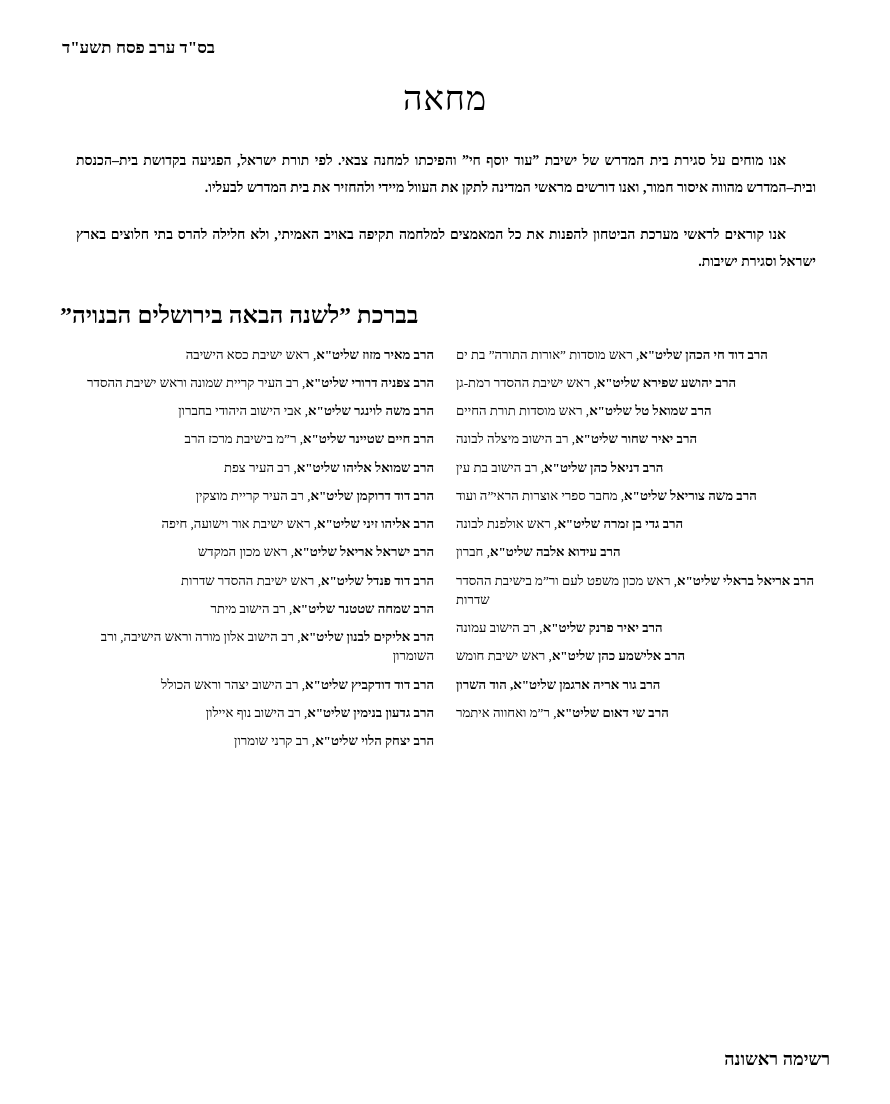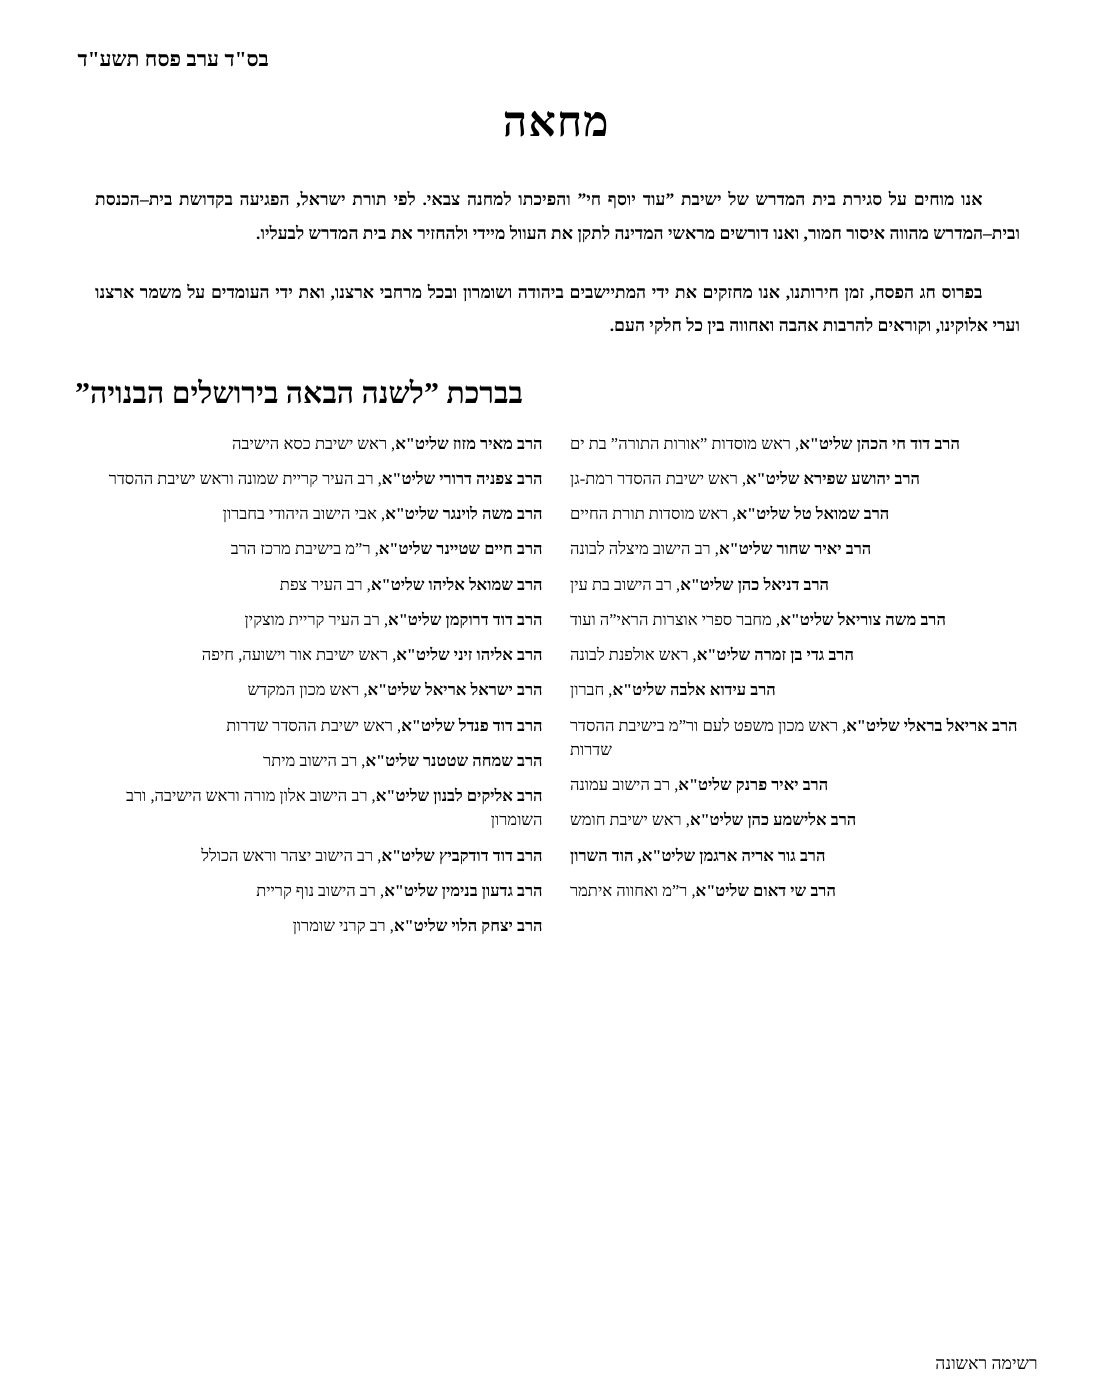--- a/index.html
+++ b/index.html
@@ -27,21 +27,21 @@
     direction: rtl;
     font-size: 17px;
     font-weight: bold;
     letter-spacing: 0px;
     margin: 0 0 0 0;
     padding-left: 2px;
   }
   .title {
     text-align: center;
     font-size: 34px;
-    font-weight: bold;
+    font-weight: normal;
     margin: 22px 0 30px 0;
     letter-spacing: 1px;
   }
   .para {
     font-size: 14px;
     font-weight: bold;
     line-height: 1.92;
     text-align: justify;
     text-align-last: right;
     margin: 0 14px 20px 16px;
@@ -74,36 +74,36 @@
     font-weight: bold;
   }
   .entry .ds {
     font-weight: normal;
   }
   .col-right .entry { text-align: right; }
   .col-left .entry  { text-align: left; }
   .footer {
     position: absolute;
     right: 60px;
-    bottom: 4px;
-    font-size: 14px;
-    font-weight: normal;
+    bottom: 34px;
+    font-size: 18px;
+    font-weight: bold;
   }
 </style>
 </head>
 <body>
 
 <div class="page">
 
   <div class="bsd">בס"ד ערב פסח תשע"ד</div>
 
   <h1 class="title">מחאה</h1>
 
   <p class="para">אנו מוחים על סגירת בית המדרש של ישיבת ”עוד יוסף חי” והפיכתו למחנה צבאי. לפי תורת ישראל, הפגיעה בקדושת בית–הכנסת ובית–המדרש מהווה איסור חמור, ואנו דורשים מראשי המדינה לתקן את העוול מיידי ולהחזיר את בית המדרש לבעליו.</p>
-  <p class="para">בפרוס חג הפסח, זמן חירותנו, אנו מחזקים את ידי המתיישבים ביהודה ושומרון ובכל מרחבי ארצנו, ואת ידי העומדים על משמר ארצנו וערי אלוקינו, וקוראים להרבות אהבה ואחווה בין כל חלקי העם.</p>
+  <p class="para">אנו קוראים לראשי מערכת הביטחון להפנות את כל המאמצים למלחמה תקיפה באויב האמיתי, ולא חלילה להרס בתי חלוצים בארץ ישראל וסגירת ישיבות.</p>
 
   <div class="blessing">בברכת ”לשנה הבאה בירושלים הבנויה”</div>
 
   <div class="cols">
 
     <div class="col col-left">
       <div class="entry"><span class="nm">הרב דוד חי הכהן שליט"א</span><span class="ds">, ראש מוסדות ”אורות התורה” בת ים</span></div>
       <div class="entry"><span class="nm">הרב יהושע שפירא שליט"א</span><span class="ds">, ראש ישיבת ההסדר רמת-גן</span></div>
       <div class="entry"><span class="nm">הרב שמואל טל שליט"א</span><span class="ds">, ראש מוסדות תורת החיים</span></div>
       <div class="entry"><span class="nm">הרב יאיר שחור שליט"א</span><span class="ds">, רב הישוב מיצלה לבונה</span></div>
@@ -124,21 +124,21 @@
       <div class="entry"><span class="nm">הרב משה לוינגר שליט"א</span><span class="ds">, אבי הישוב היהודי בחברון</span></div>
       <div class="entry"><span class="nm">הרב חיים שטיינר שליט"א</span><span class="ds">, ר”מ בישיבת מרכז הרב</span></div>
       <div class="entry"><span class="nm">הרב שמואל אליהו שליט"א</span><span class="ds">, רב העיר צפת</span></div>
       <div class="entry"><span class="nm">הרב דוד דרוקמן שליט"א</span><span class="ds">, רב העיר קריית מוצקין</span></div>
       <div class="entry"><span class="nm">הרב אליהו זיני שליט"א</span><span class="ds">, ראש ישיבת אור וישועה, חיפה</span></div>
       <div class="entry"><span class="nm">הרב ישראל אריאל שליט"א</span><span class="ds">, ראש מכון המקדש</span></div>
       <div class="entry"><span class="nm">הרב דוד פנדל שליט"א</span><span class="ds">, ראש ישיבת ההסדר שדרות</span></div>
       <div class="entry"><span class="nm">הרב שמחה שטטנר שליט"א</span><span class="ds">, רב הישוב מיתר</span></div>
       <div class="entry"><span class="nm">הרב אליקים לבנון שליט"א</span><span class="ds">, רב הישוב אלון מורה וראש הישיבה, ורב השומרון</span></div>
       <div class="entry"><span class="nm">הרב דוד דודקביץ שליט"א</span><span class="ds">, רב הישוב יצהר וראש הכולל</span></div>
-      <div class="entry"><span class="nm">הרב גדעון בנימין שליט"א</span><span class="ds">, רב הישוב נוף קריית</span></div>
+      <div class="entry"><span class="nm">הרב גדעון בנימין שליט"א</span><span class="ds">, רב הישוב נוף איילון</span></div>
       <div class="entry"><span class="nm">הרב יצחק הלוי שליט"א</span><span class="ds">, רב קרני שומרון</span></div>
     </div>
 
   </div>
 
   <div class="footer">רשימה ראשונה</div>
 
 </div>
 
 </body></html>

